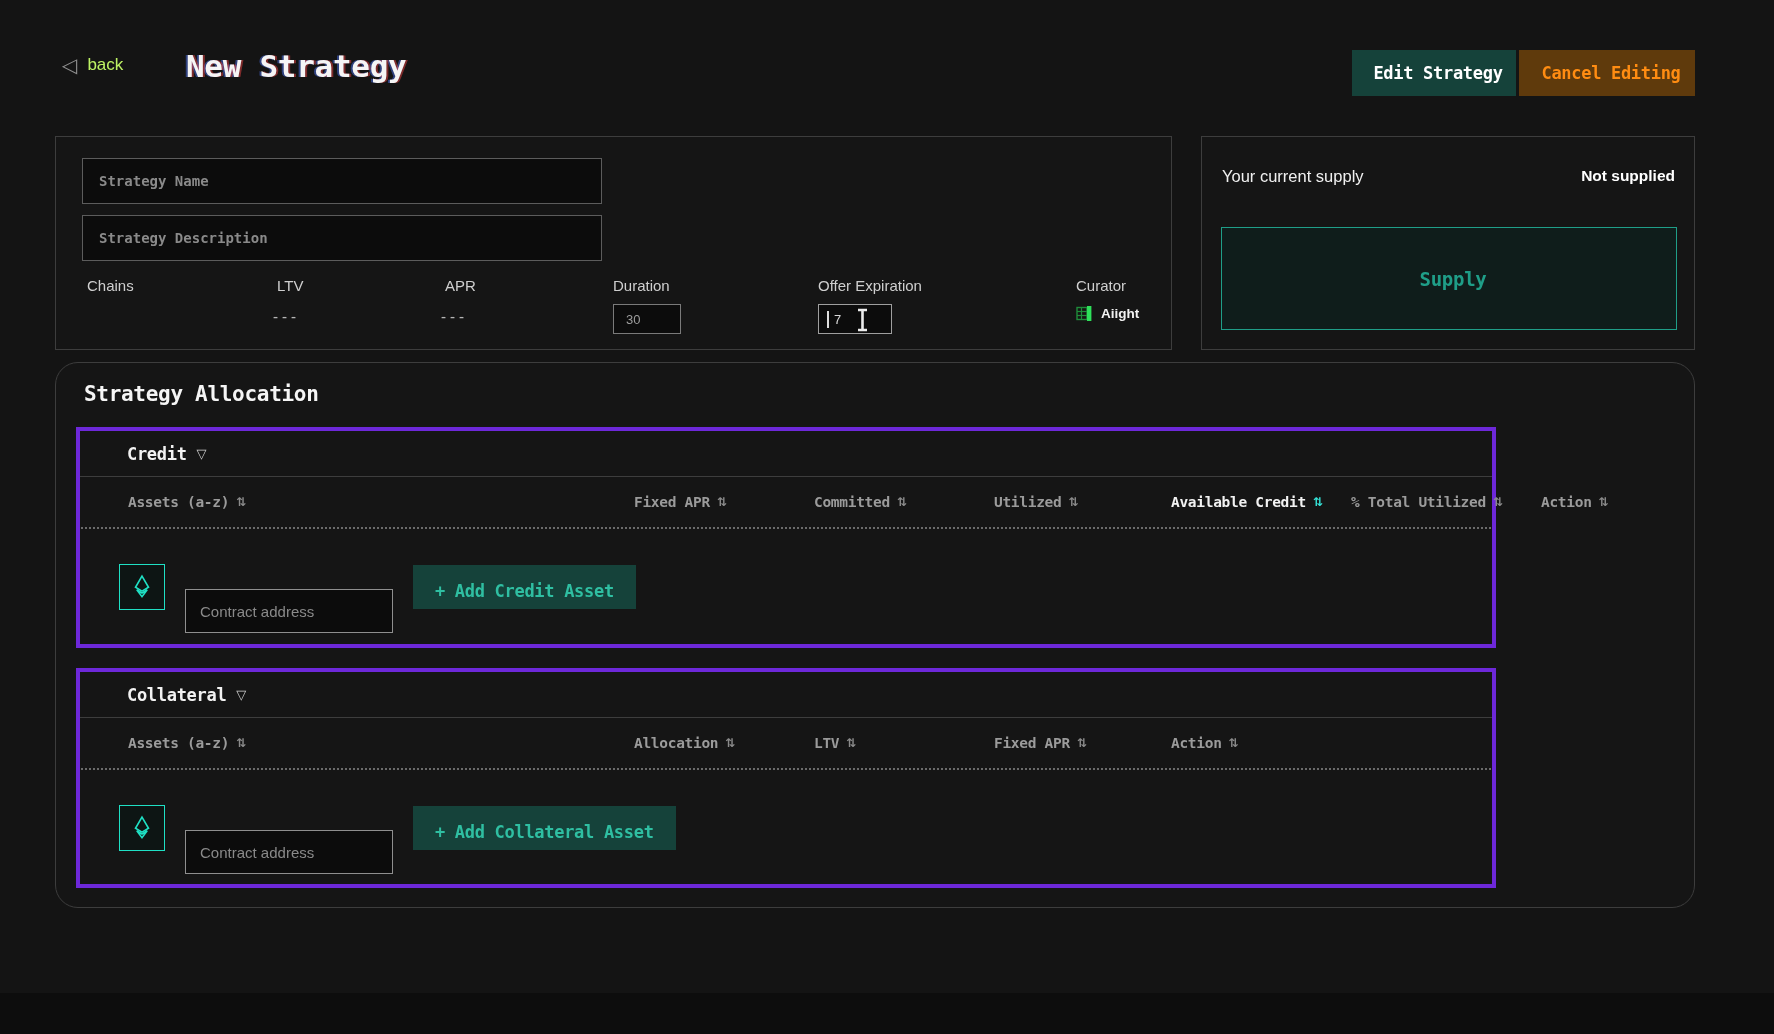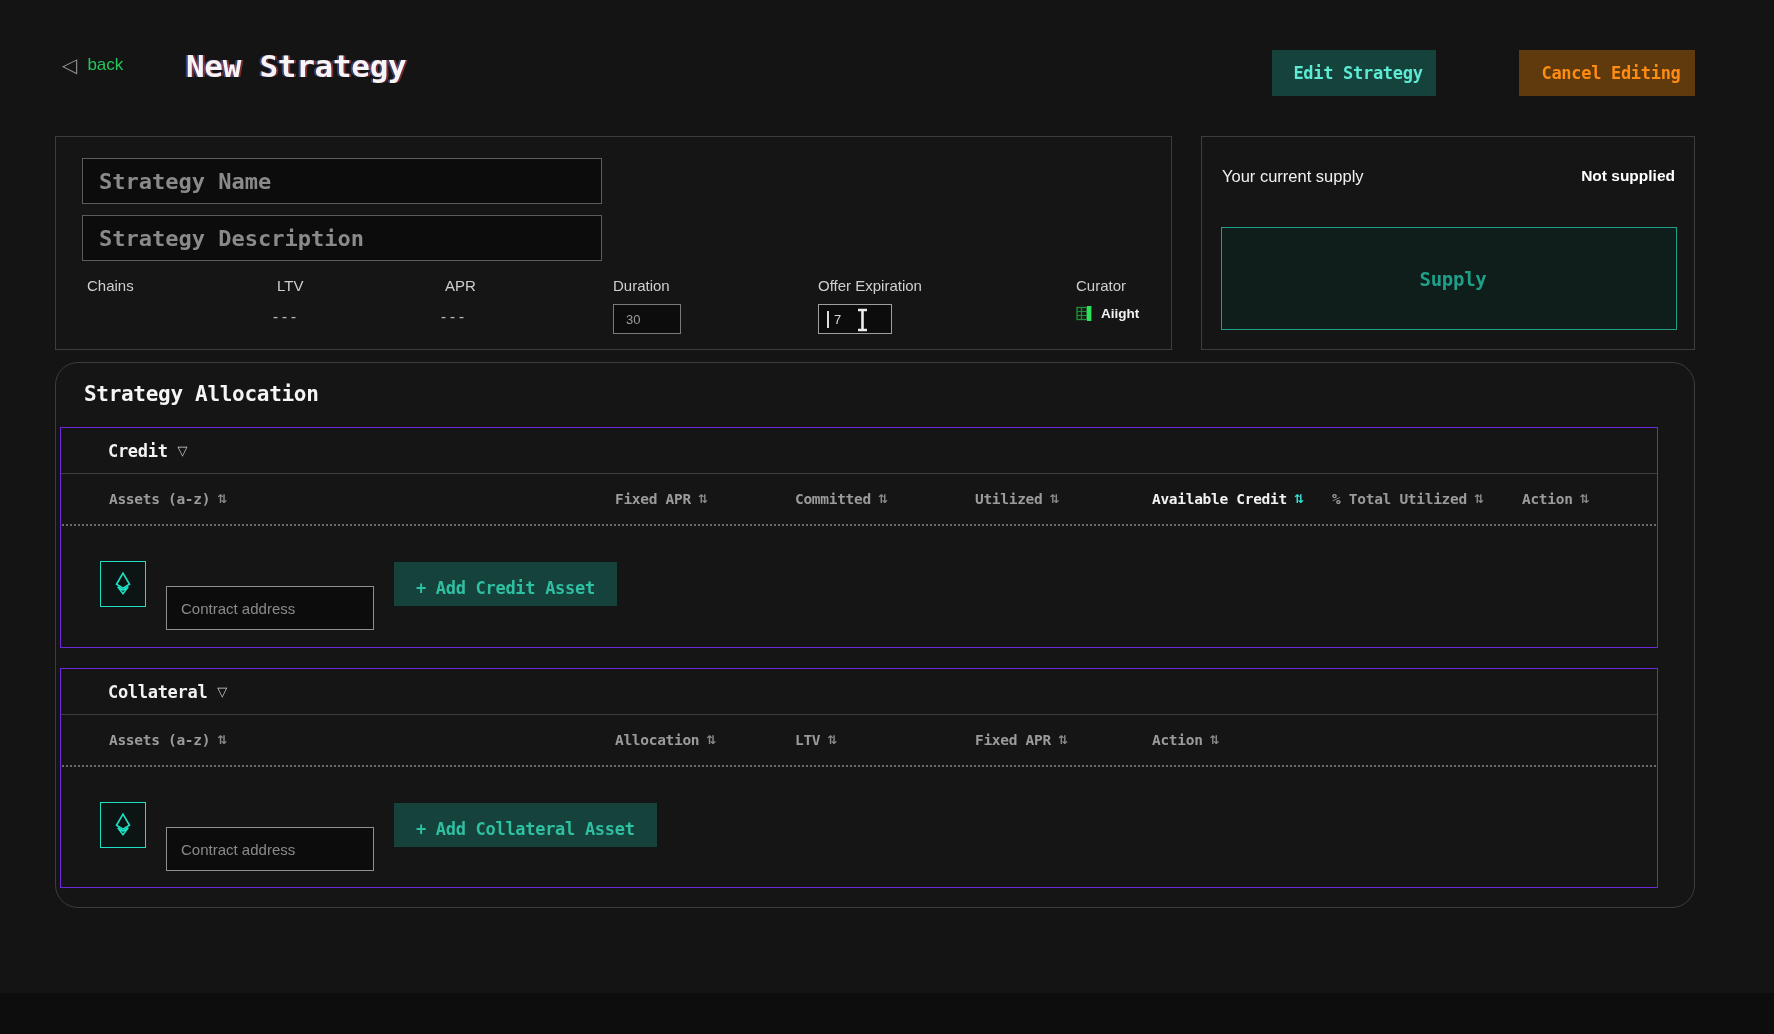--- a/index.html
+++ b/index.html
@@ -8,42 +8,42 @@
     position:relative; width:1774px; height:1034px; overflow:hidden;
     background:#141414;
     font-family:"Liberation Sans","DejaVu Sans",sans-serif;
     color:#e6e6e6;
   }
   .px { font-family:"DejaVu Sans Mono","Liberation Mono",monospace; font-weight:700; letter-spacing:-0.3px;padding-left:8px; }
 
   
   .back-btn { position:absolute; left:62px; top:55px; display:flex; align-items:center; gap:10px; cursor:pointer; }
   .back-icon { font-size:20px; color:#8f8f8f; line-height:1; }
-  .back-label { font-size:17px; color:#22c55e; }
+  .back-label { font-size:17px; color:#bef264; }
   .page-title {
     position:absolute; left:178px; top:48px; font-size:31px; color:#f5f5f5;
     text-shadow: 2px 0 0 rgba(255,70,70,.45), -2px 0 0 rgba(80,120,255,.45);
   }
   .top-btn { position:absolute; top:50px; height:46px; border:none; cursor:pointer;
     font-size:17px; display:flex; align-items:center; justify-content:center; }
-  .edit-btn { left:1272px; width:164px; background:#15423a; color:#5eead4; }
+  .edit-btn { left:1352px; width:164px; background:#15423a; color:#ffffff; }
   .cancel-btn { left:1519px; width:176px; background:#5f3a0c; color:#ff8c12; }
 
   
   .panel { position:absolute; border:1px solid #3d3d3d; background:#151515; }
   .form-panel { left:55px; top:136px; width:1117px; height:214px; }
   .supply-panel { left:1201px; top:136px; width:494px; height:214px; }
   .alloc-panel { left:55px; top:362px; width:1640px; height:546px;border-radius:23px; }
 
   
   .text-input {
     position:absolute; left:26px; width:520px; height:46px;
     background:#0c0c0c; border:1px solid #5c5c5c; color:#bdbdbd;
     font-family:"DejaVu Sans Mono","Liberation Mono",monospace; font-weight:700;
-    font-size:22px; padding:0 16px; outline:none;
+    font-size:14px; padding:0 16px; outline:none;
   }
   .text-input::placeholder { color:#8a8a8a; }
   .name-input { top:21px; }
   .desc-input { top:78px; }
 
   .field { position:absolute; top:140px; }
   .field-label { font-size:15px; color:#cfcfcf; }
   .field-value { margin-top:14px; font-size:15px; color:#b5b5b5; font-family:"DejaVu Sans Mono","Liberation Mono",monospace; }
   .f-chains { left:31px; } .f-ltv { left:215px; } .f-apr { left:383px; }
   .f-duration { left:557px; } .f-offer { left:762px; } .f-curator { left:1020px; }
@@ -65,21 +65,21 @@
   .supply-status { position:absolute; right:19px; top:30px; font-size:15.5px; font-weight:bold; color:#ffffff; }
   .supply-btn {
     position:absolute; left:19px; top:90px; width:456px; height:103px;
     background:#0f1d1b; border:1px solid #1f9e88; color:#1f9e88;
     font-size:19px; cursor:pointer;
     display:flex; align-items:center; justify-content:center;
   }
 
   
   .alloc-title { position:absolute; left:20px; top:19px; font-size:21px; color:#f5f5f5; }
-  .asset-box { position:absolute; left:4px; width:1598px; border:1px solid #6d28d9; }
+  .asset-box { position:absolute; left:20px; width:1420px; border:4px solid #6d28d9; }
   .credit-box { top:64px; height:221px; }
   .collateral-box { top:305px; height:220px; }
   .box-header { height:46px; display:flex; align-items:center; gap:10px; padding-left:39px;
     border-bottom:1px solid #3d3d3d; cursor:pointer; }
   .box-header-label { font-size:17px; color:#f2f2f2; }
   .collapse-icon { font-size:13px; color:#cdcdcd; }
   .col-row { display:grid; height:52px; align-items:center;
     border-bottom:2px dotted #6b6b6b; margin:0 1px; }
   .credit-cols { grid-template-columns:506px 180px 180px 177px 180px 190px 1fr; padding-left:39px; }
   .collateral-cols { grid-template-columns:506px 180px 180px 177px 1fr; padding-left:39px; }

